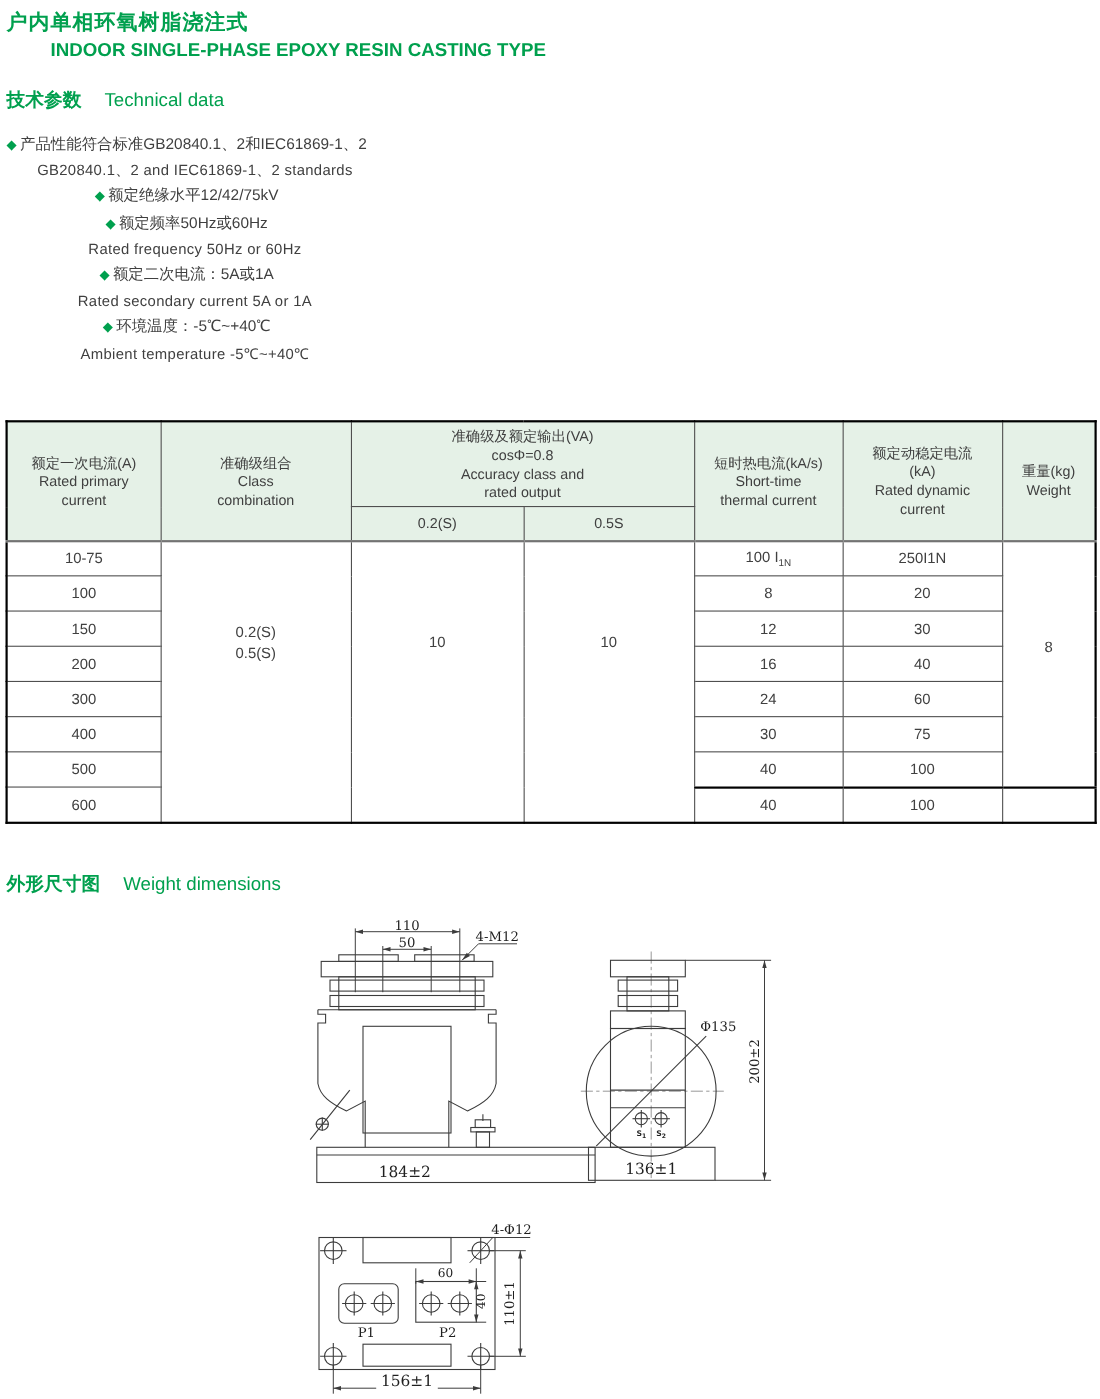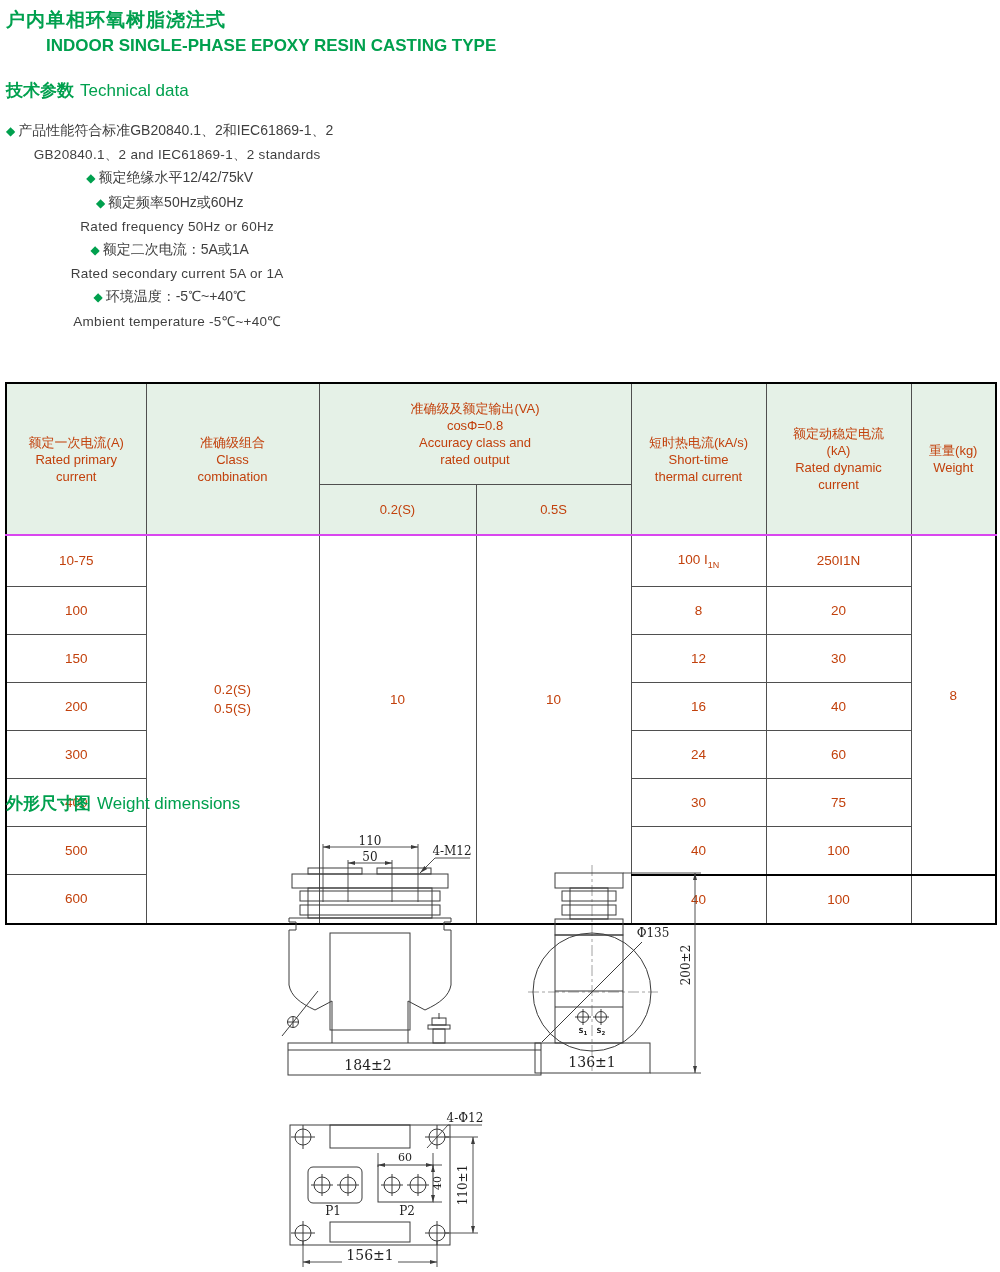--- a/index.html
+++ b/index.html
@@ -5,35 +5,35 @@
   html,body{margin:0;padding:0;}
   body{width:1000px;height:1272px;position:relative;background:#fff;
        font-family:"Liberation Sans",sans-serif;color:#333;}
   .abs{position:absolute;text-align:center;}
   .green{color:#00A04E;}
   .t-zh{left:6px;top:7px;font-size:19px;font-weight:bold;letter-spacing:1px;}
   .t-en{left:6px;top:36px;font-size:17px;font-weight:bold;margin-left:40px;}
   .sec1{left:6px;top:79px;font-size:17px;}
   .sec2{left:6px;top:792px;font-size:17px;}
   .sec-zh{font-weight:bold;}
-  .sec-en{font-weight:normal;margin-left:6px;}
+  .sec-en{font-weight:normal;margin-left:21px;}
   
   .features{left:6px;top:119px;line-height:23.2px;color:#3f3f3f;}
   .f-zh{font-size:14px;}
   .f-en{font-size:13.5px;padding-left:15px;letter-spacing:.3px;}
   .dia{color:#00A04E;font-size:12px;margin-right:3px;}
   
   table.ttable{left:5px;top:382px;position:absolute;width:990px;border-collapse:collapse;
        table-layout:fixed;border:2px solid #000;}
   .ttable td{border:1px solid #4f4f4f;text-align:center;vertical-align:middle;
-       padding:16px;color:#c2410c;}
+       padding:4px;color:#404040;}
   tr.h1{height:74px;} tr.h2{height:31px;} tr.brow{height:32px;}
   tr.h1 td,tr.h2 td{background:#E5F1E7;font-size:13px;line-height:17px;}
   tr.brow td{background:#fff;font-size:13.5px;}
-  tr.r1 td{border-top:2px solid #d946ef;}
+  tr.r1 td{border-top:2px solid #737373;}
   td.thick{border-top:2px solid #000;}
   td.up{padding-bottom:76px;line-height:19px;}
   td.upw{padding-bottom:34px;}
   sub{font-size:9px;}
   
   svg.draw{position:absolute;overflow:visible;}
   .ln line,.ln path,.ln rect,.ln circle{stroke:#3c3c3c;stroke-width:1;fill:none;}
   .dm line,.dm path{stroke:#3c3c3c;stroke-width:0.9;fill:none;}
   .wf{fill:#fff;}
   .ar{fill:#3c3c3c;stroke:none;}

